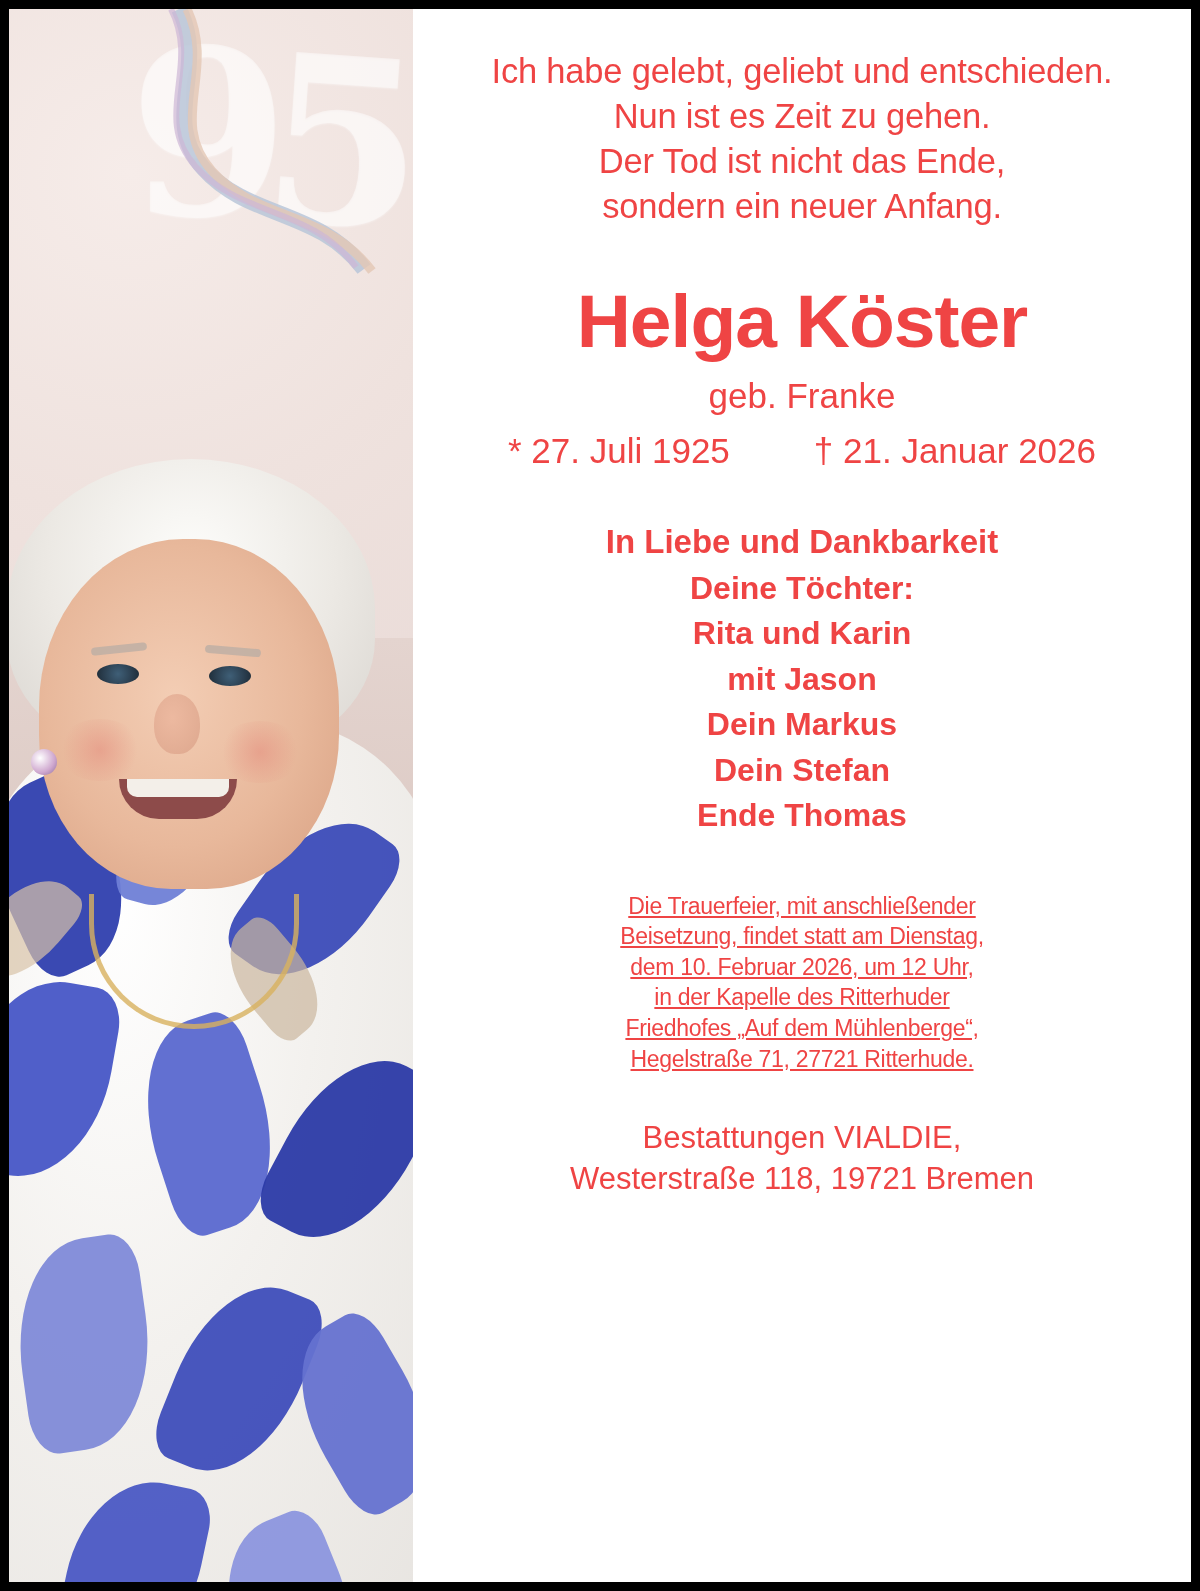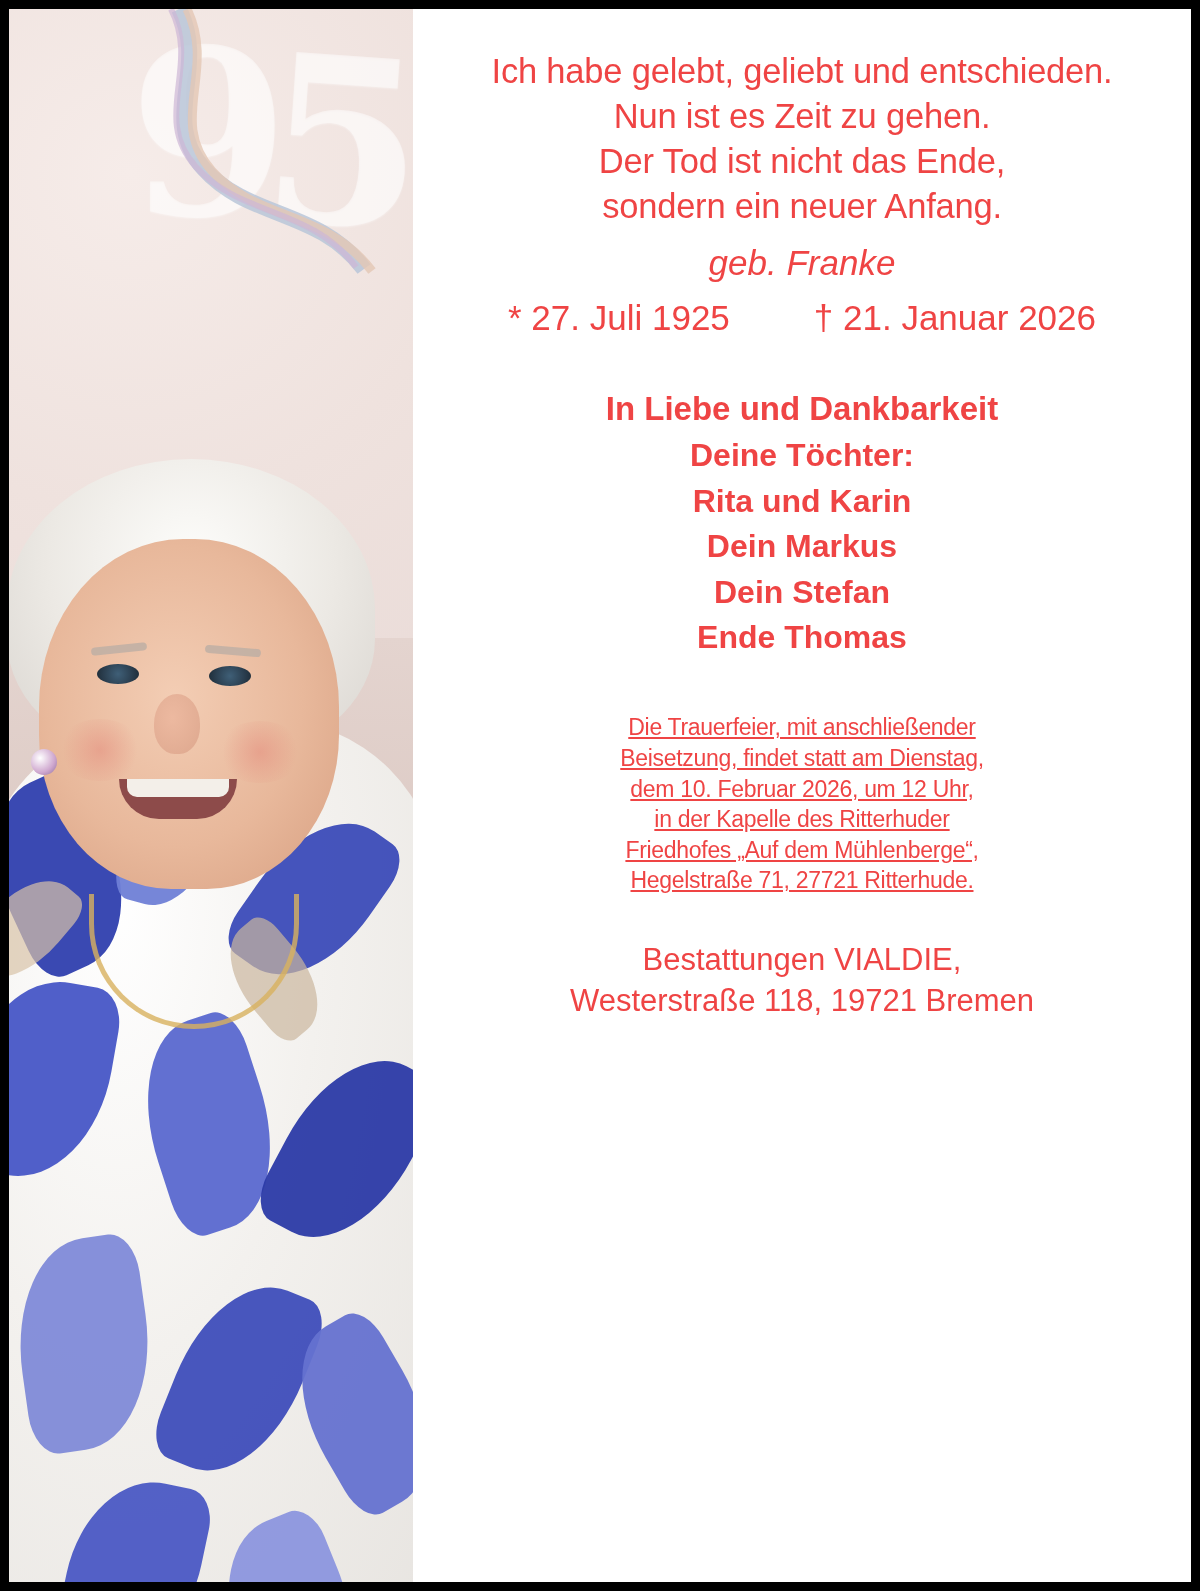--- a/index.html
+++ b/index.html
@@ -213,21 +213,20 @@
     margin-top: 54px;
     font-size: 75px;
     font-weight: bold;
     letter-spacing: -1px;
     line-height: 1.05;
   }
   .maiden {
     margin-top: 14px;
     font-size: 35px;
     line-height: 1.2;
-    font-style: italic;
   }
   .dates {
     margin-top: 14px;
     font-size: 35px;
     display: flex;
     gap: 84px;
     justify-content: center;
     white-space: nowrap;
   }
   .family {
@@ -308,31 +307,33 @@
         </div>
       </div>
     </div>
 
     <div class="text-col">
       <div class="poem">Ich habe gelebt, geliebt und entschieden.
 Nun ist es Zeit zu gehen.
 Der Tod ist nicht das Ende,
 sondern ein neuer Anfang.</div>
 
+      <div class="name">Helga Köster</div>
       <div class="maiden">geb. Franke</div>
 
       <div class="dates">
         <span>* 27. Juli 1925</span>
         <span>† 21. Januar 2026</span>
       </div>
 
       <div class="family">
         <div class="intro">In Liebe und Dankbarkeit</div>
         <div class="bold">Deine Töchter:</div>
         <div class="bold">Rita und Karin</div>
+        <div class="bold">mit Jason</div>
         <div class="bold">Dein Markus</div>
         <div class="bold">Dein Stefan</div>
         <div class="bold">Ende Thomas</div>
       </div>
 
       <div class="ceremony">Die Trauerfeier, mit anschließender
 Beisetzung, findet statt am Dienstag,
 dem 10. Februar 2026, um 12 Uhr,
 in der Kapelle des Ritterhuder
 Friedhofes „Auf dem Mühlenberge“,

